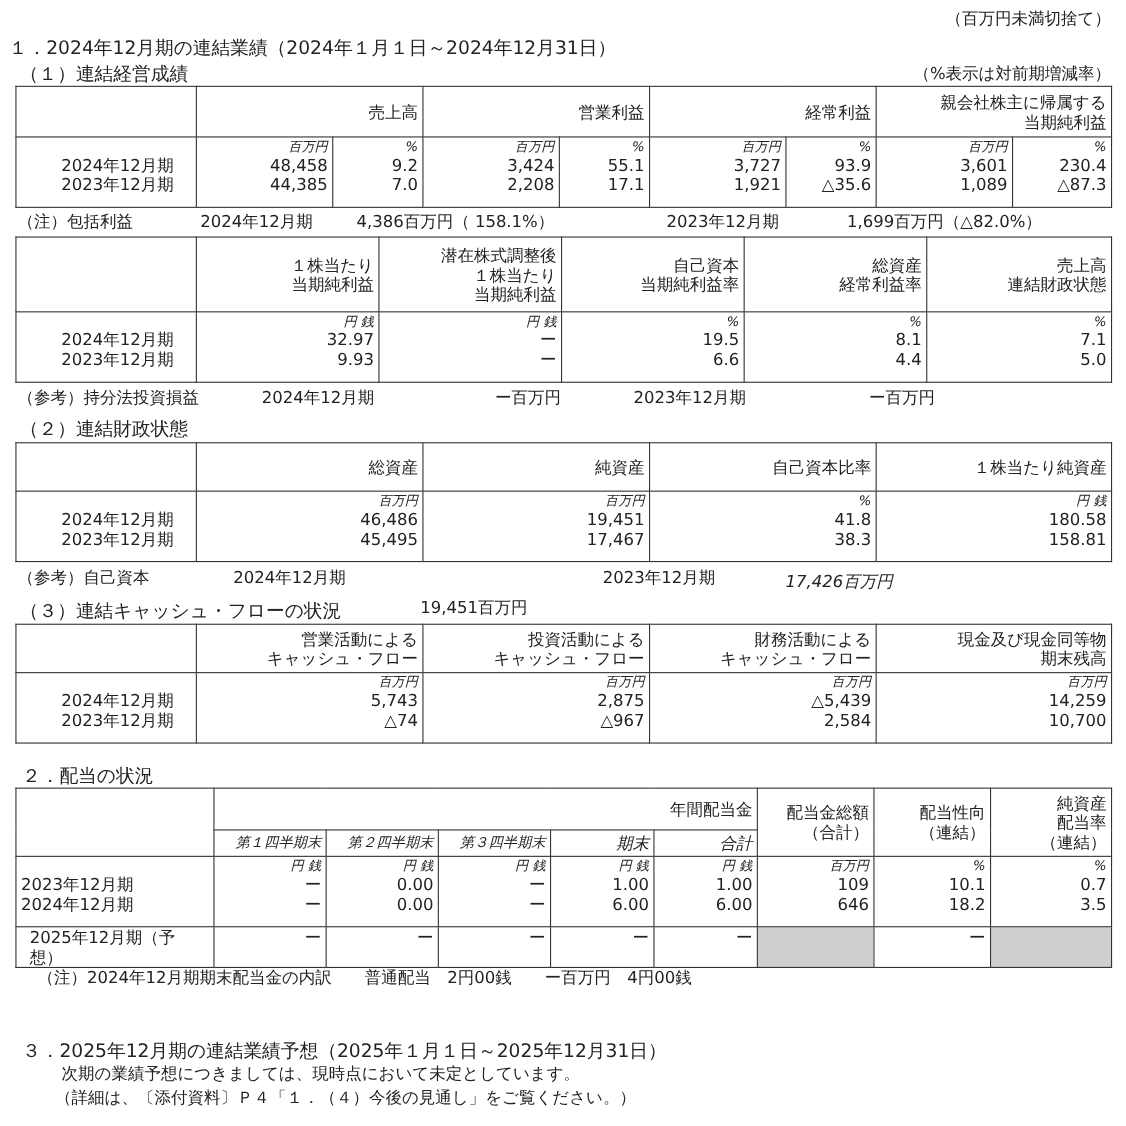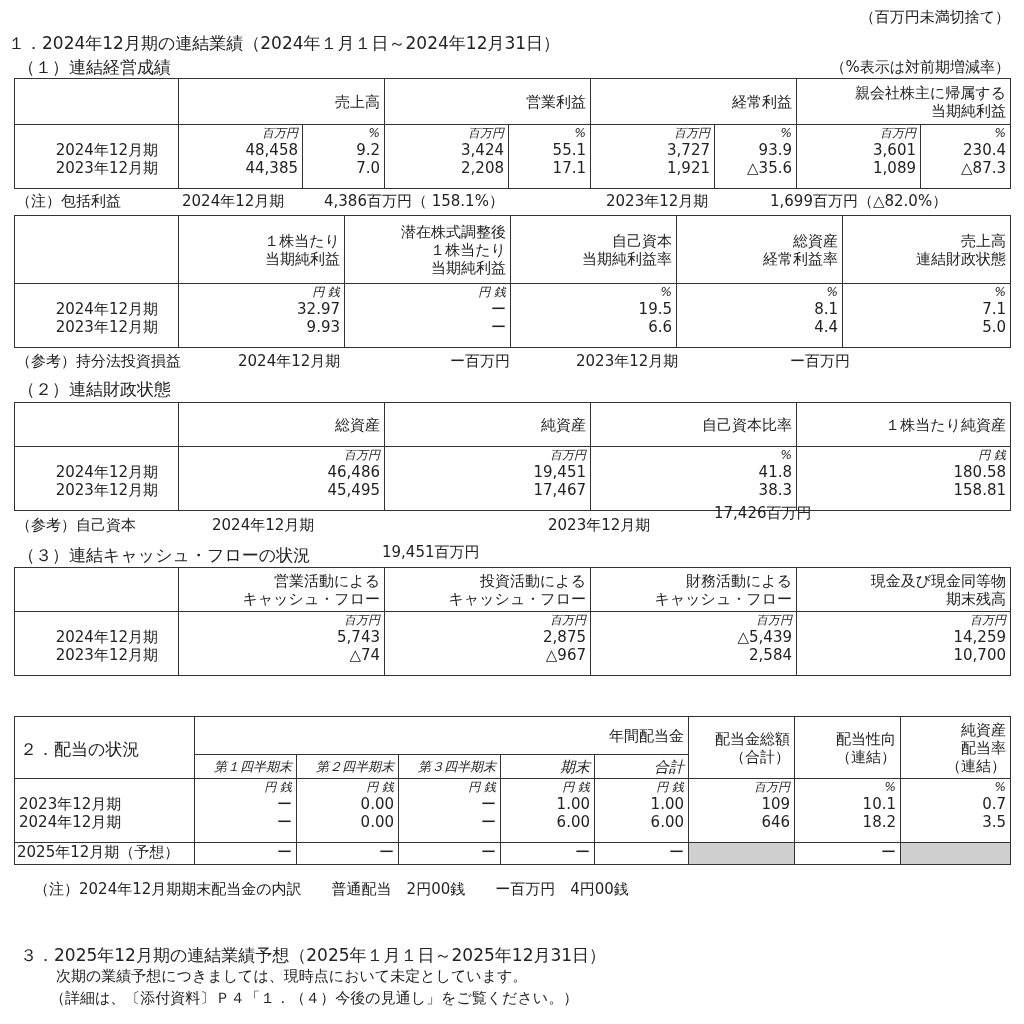--- a/index.html
+++ b/index.html
@@ -285,21 +285,21 @@
             <span>158.81</span>
           </span>
         </td>
   </tr>
 </tbody>
   </table>
 <div class="abs note" style="left:16px; top:516px;">（参考）自己資本</div>
 <div class="abs note" style="left:212px; top:516px;">2024年12月期</div>
 <div class="abs note" style="left:382px; top:543px;">19,451百万円</div>
 <div class="abs note" style="left:548px; top:516px;">2023年12月期</div>
-<div class="abs note" style="left:714px; top:504px;">17,426百万円</div>
+<div class="abs note" style="left:714px; top:520px;font-style:italic;">17,426百万円</div>
 
 <div class="abs h2" style="left:18px; top:544px;">（３）連結キャッシュ・フローの状況</div>
 <table class="t" style="left:14px; top:567px; width:996px;">
   <colgroup>
     <col style="width:164px">
       <col style="width:206px">
       <col style="width:206px">
     <col style="width:206px">
       <col style="width:214px">
   </colgroup>
@@ -364,21 +364,21 @@
           <span class="cellstack">
             <span class="unit">百万円</span>
             <span>14,259</span>
             <span>10,700</span>
           </span>
         </td>
   </tr>
 </tbody>
   </table>
 
-<div class="abs h1" style="left:20px; top:694px;margin-top:44px;">２．配当の状況</div>
+<div class="abs h1" style="left:20px; top:694px;">２．配当の状況</div>
 <table class="t" style="left:14px; top:716px; width:996px;">
   <colgroup>
     <col style="width:180px">
       <col style="width:102px">
       <col style="width:102px">
       <col style="width:102px">
     <col style="width:94px">
       <col style="width:94px">
       <col style="width:106px">
       <col style="width:106px">
@@ -474,21 +474,21 @@
         </td>
     <td>
           <span class="cellstack">
             <span class="unit">%</span>
             <span>0.7</span>
             <span>3.5</span>
           </span>
         </td>
   </tr>
   <tr style="height:22px">
-    <td style="text-align:left; padding:0 2px;">2025年12月期（予想）</td>
+    <td style="text-align:left; padding:0 12px;">2025年12月期（予想）</td>
     <td>ー</td>
     <td>ー</td>
     <td>ー</td>
     <td>ー</td>
     <td>ー</td>
     <td class="grey"></td>
     <td>ー</td>
     <td class="grey"></td>
   </tr>
 </tbody>

